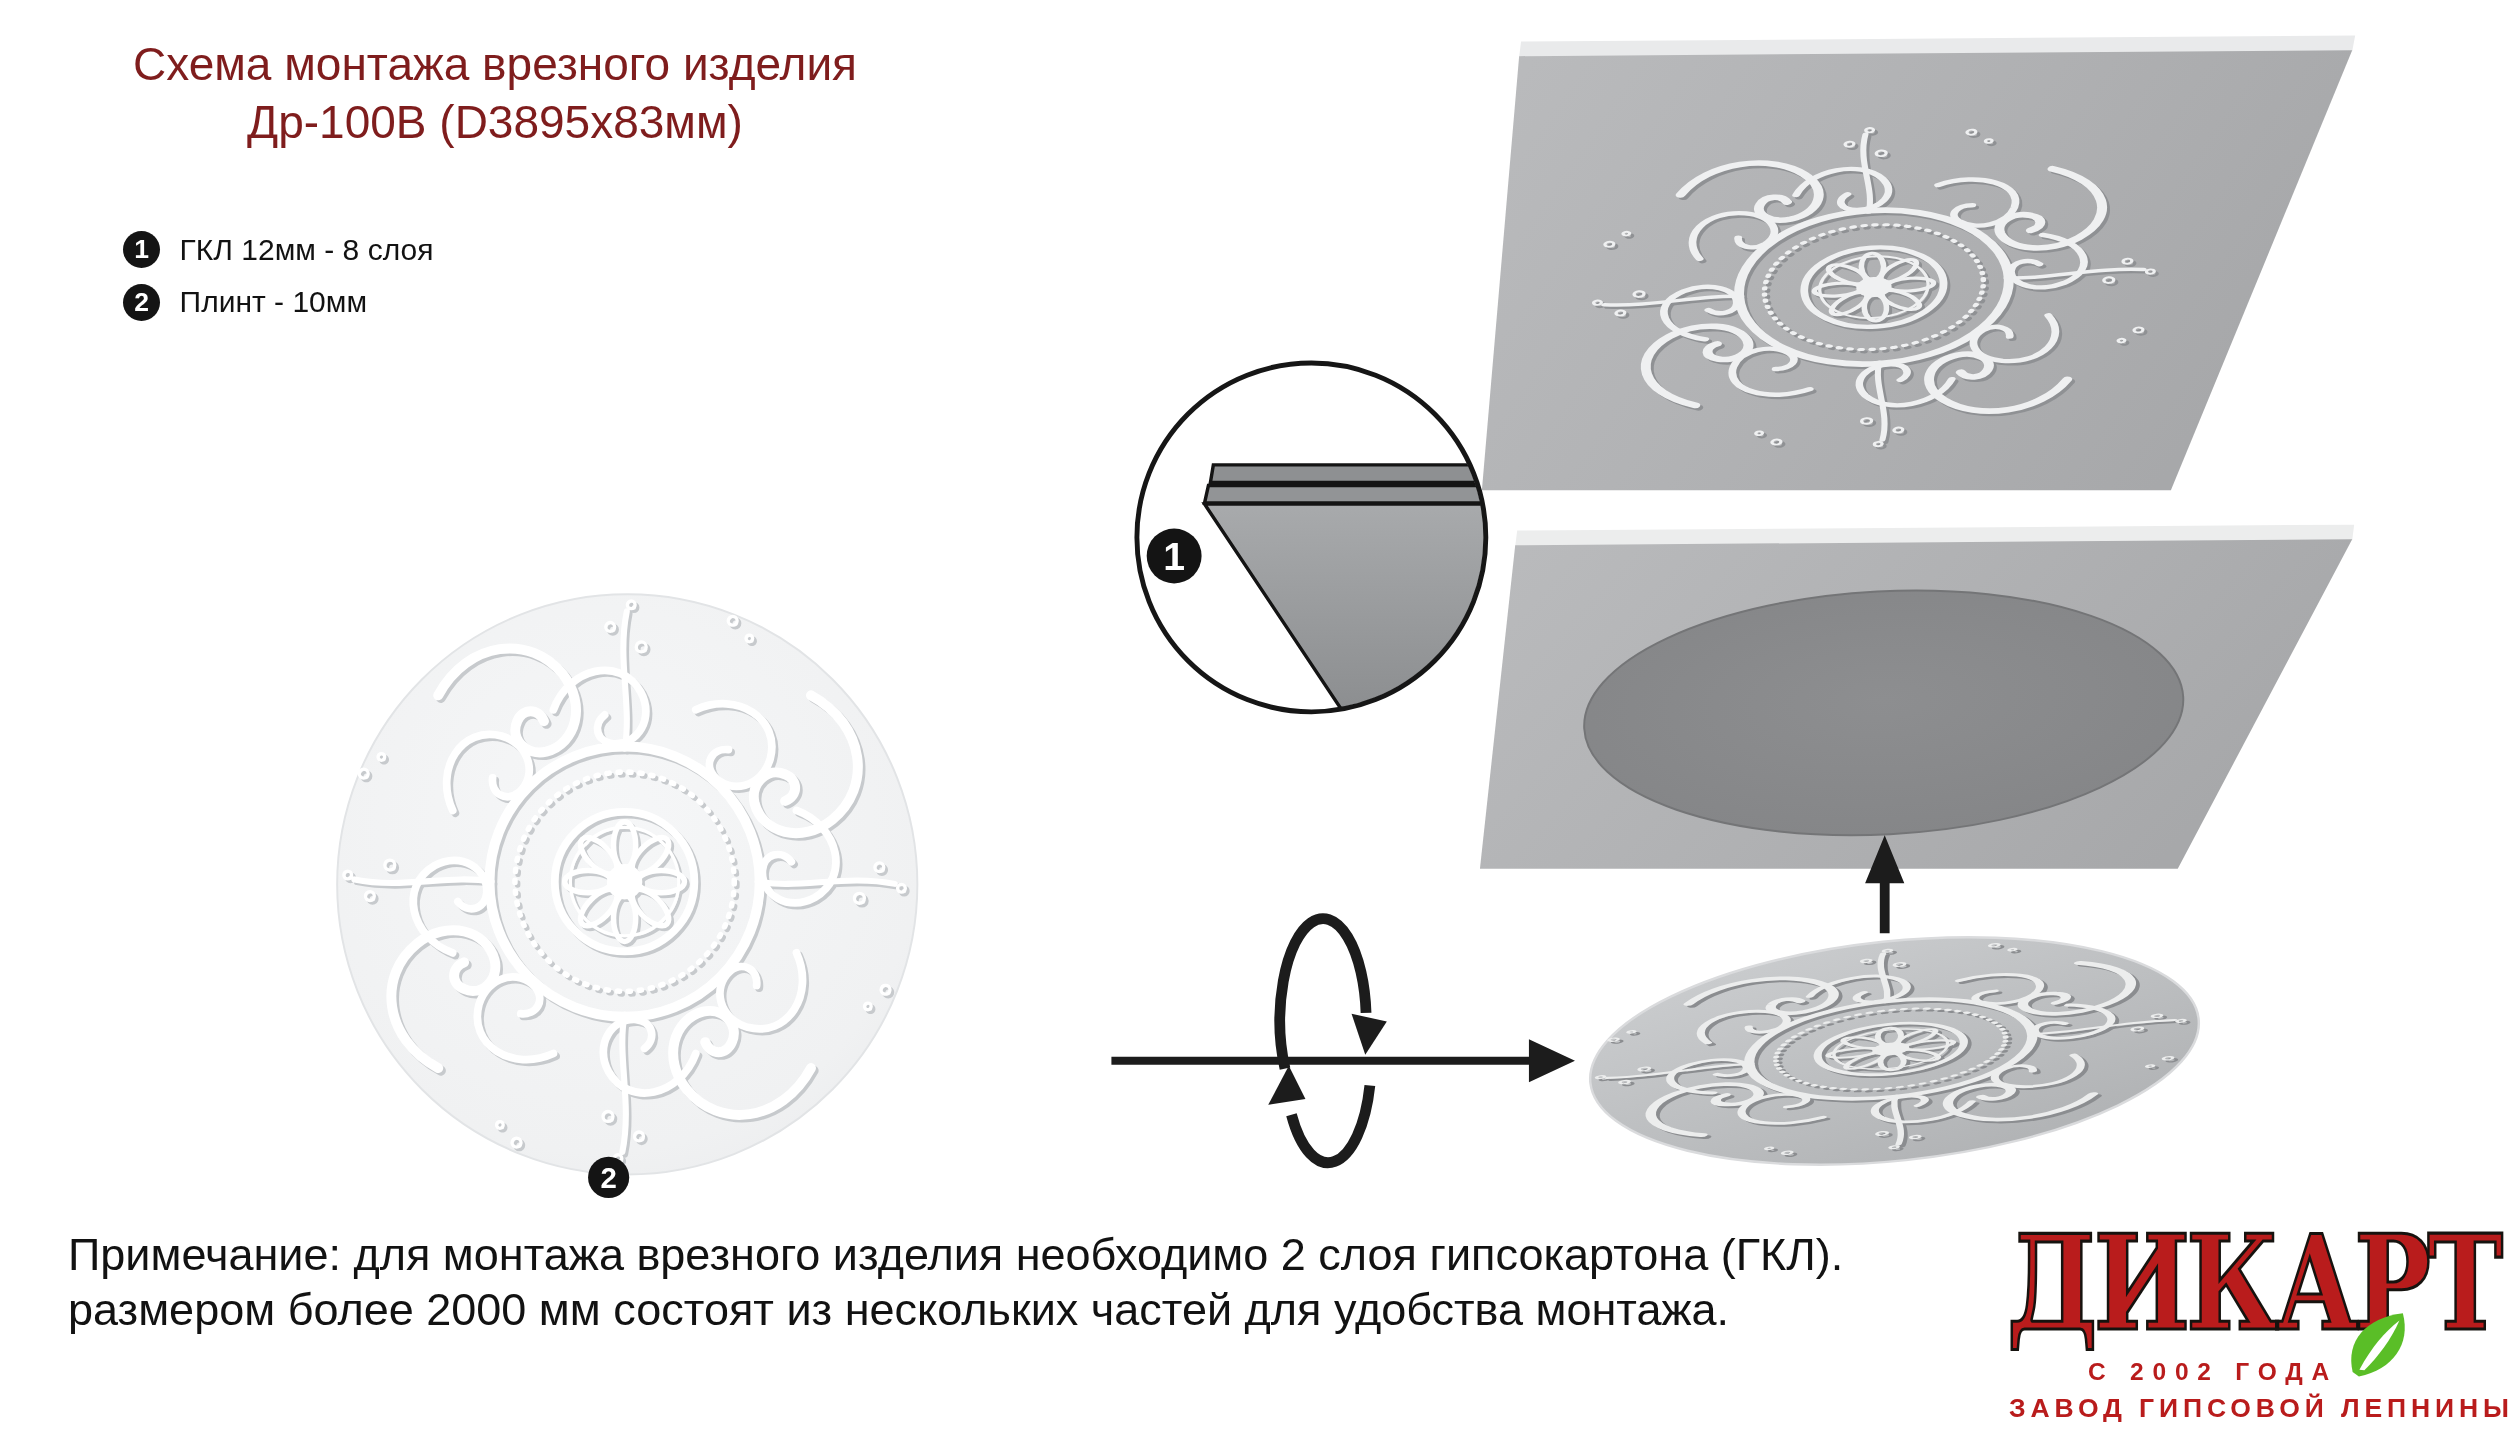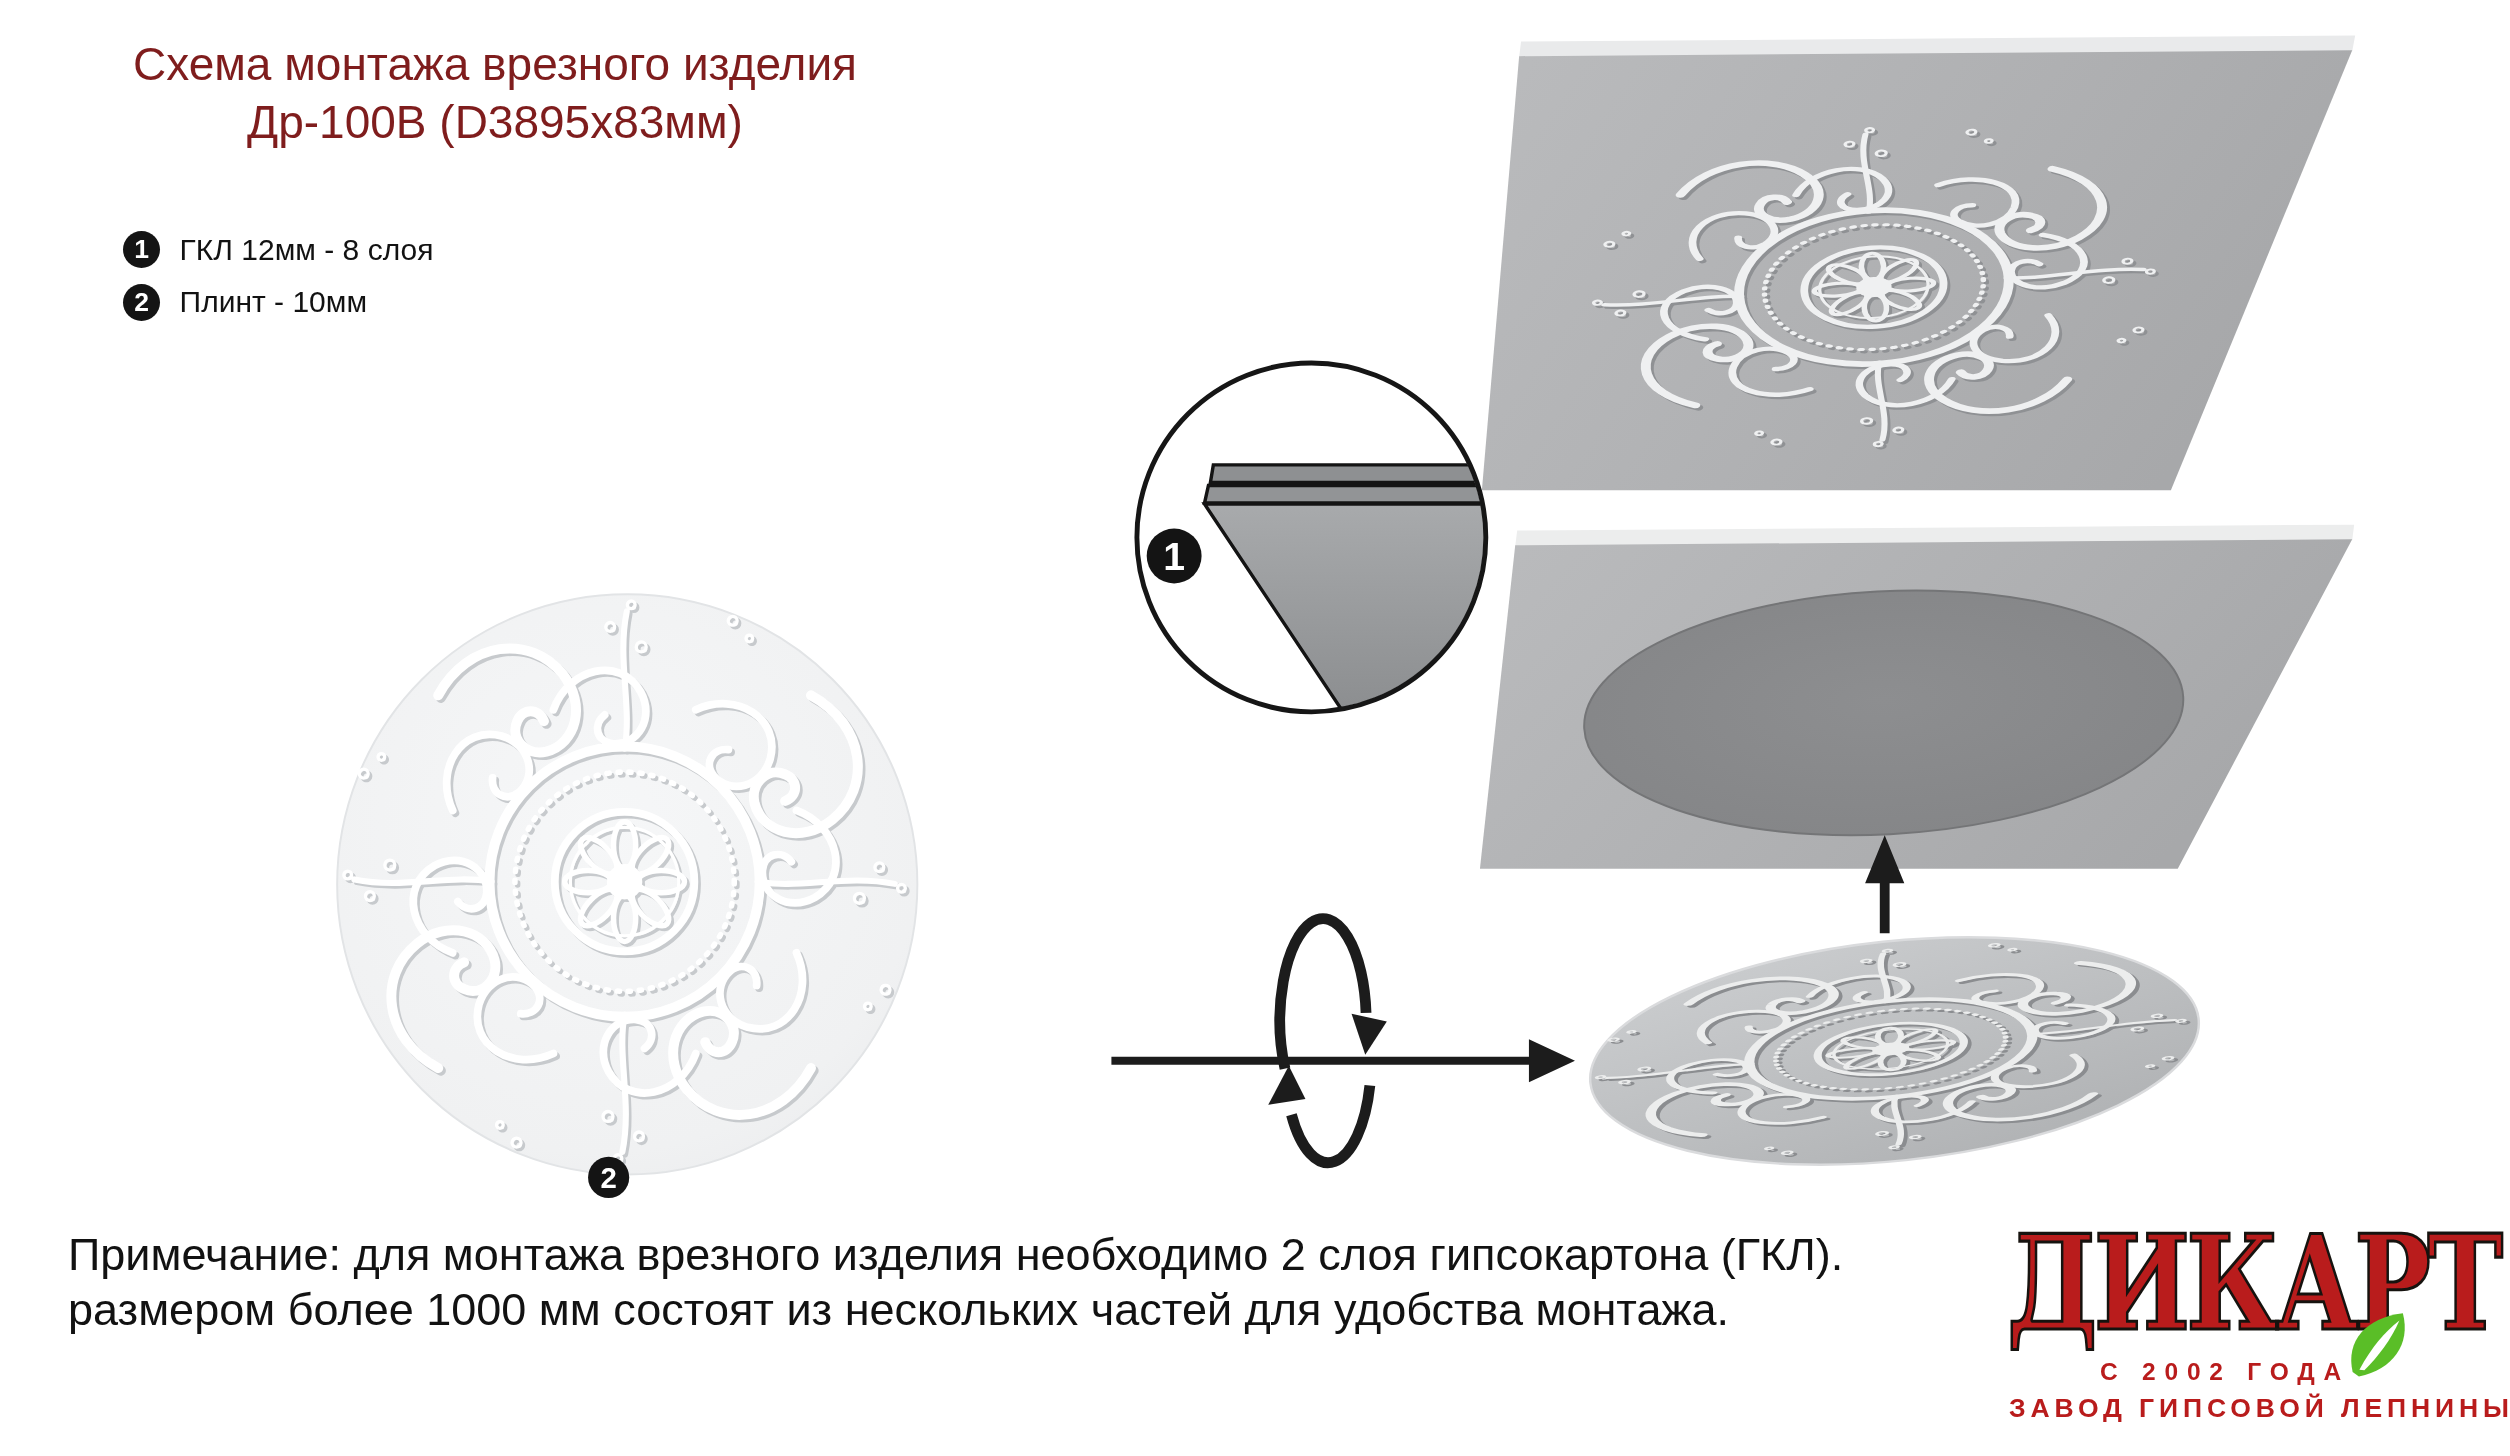--- a/index.html
+++ b/index.html
@@ -20,21 +20,21 @@
   .note{position:absolute;left:68px;top:1227px;font-size:45px;line-height:55px;color:#121212;}
   .note div{white-space:nowrap;}
 
   
   .logo{position:absolute;left:2007px;top:1215px;width:459px;height:206px;color:#b91c1c;}
   .logo-name{position:absolute;left:0;top:-7.8px;width:459px;
              font-family:"DejaVu Serif",serif;font-weight:bold;
              font-size:102px;line-height:118px;letter-spacing:-3.9px;
              transform:scaleY(1.28);transform-origin:top left;
              -webkit-text-stroke:2.5px #16130f;white-space:nowrap;}
-  .logo-tag1{position:absolute;right:116px;top:143px;font-size:24.5px;font-weight:bold;
+  .logo-tag1{position:absolute;right:128px;top:143px;font-size:24.5px;font-weight:bold;
              letter-spacing:8.8px;white-space:nowrap;}
   .logo-tag2{position:absolute;left:2px;top:178px;font-size:26.5px;font-weight:bold;
              letter-spacing:4.9px;white-space:nowrap;}
   .logo-leaf{position:absolute;left:337px;top:98px;width:71px;height:67px;}
 </style>
 </head>
 <body>
 
 <div id="canvas">
 
@@ -197,21 +197,21 @@
       <span class="legend-label">ГКЛ 12мм - 8 слоя</span>
     </div>
     <div class="legend-row">
       <span class="badge">2</span>
       <span class="legend-label">Плинт - 10мм</span>
     </div>
   </div>
 
   <div class="note">
     <div>Примечание: для монтажа врезного изделия необходимо 2 слоя гипсокартона (ГКЛ).</div>
-    <div>размером более 1000 мм состоят из нескольких частей для удобства монтажа.</div>
+    <div>размером более 2000 мм состоят из нескольких частей для удобства монтажа.</div>
   </div>
 
   <div class="logo">
     <div class="logo-name">ДИКАРТ</div>
     <svg class="logo-leaf" viewBox="0 0 72 68">
       <g transform="rotate(-4 36 34)">
         <path d="M7,58 C2,26 24,4 62,2 C68,34 48,58 13,63 Z" fill="#5abe27"></path>
         <path d="M14,56 C28,34 42,20 58,9 C48,28 34,44 19,57 Z" fill="#ffffff"></path>
       </g>
     </svg>

